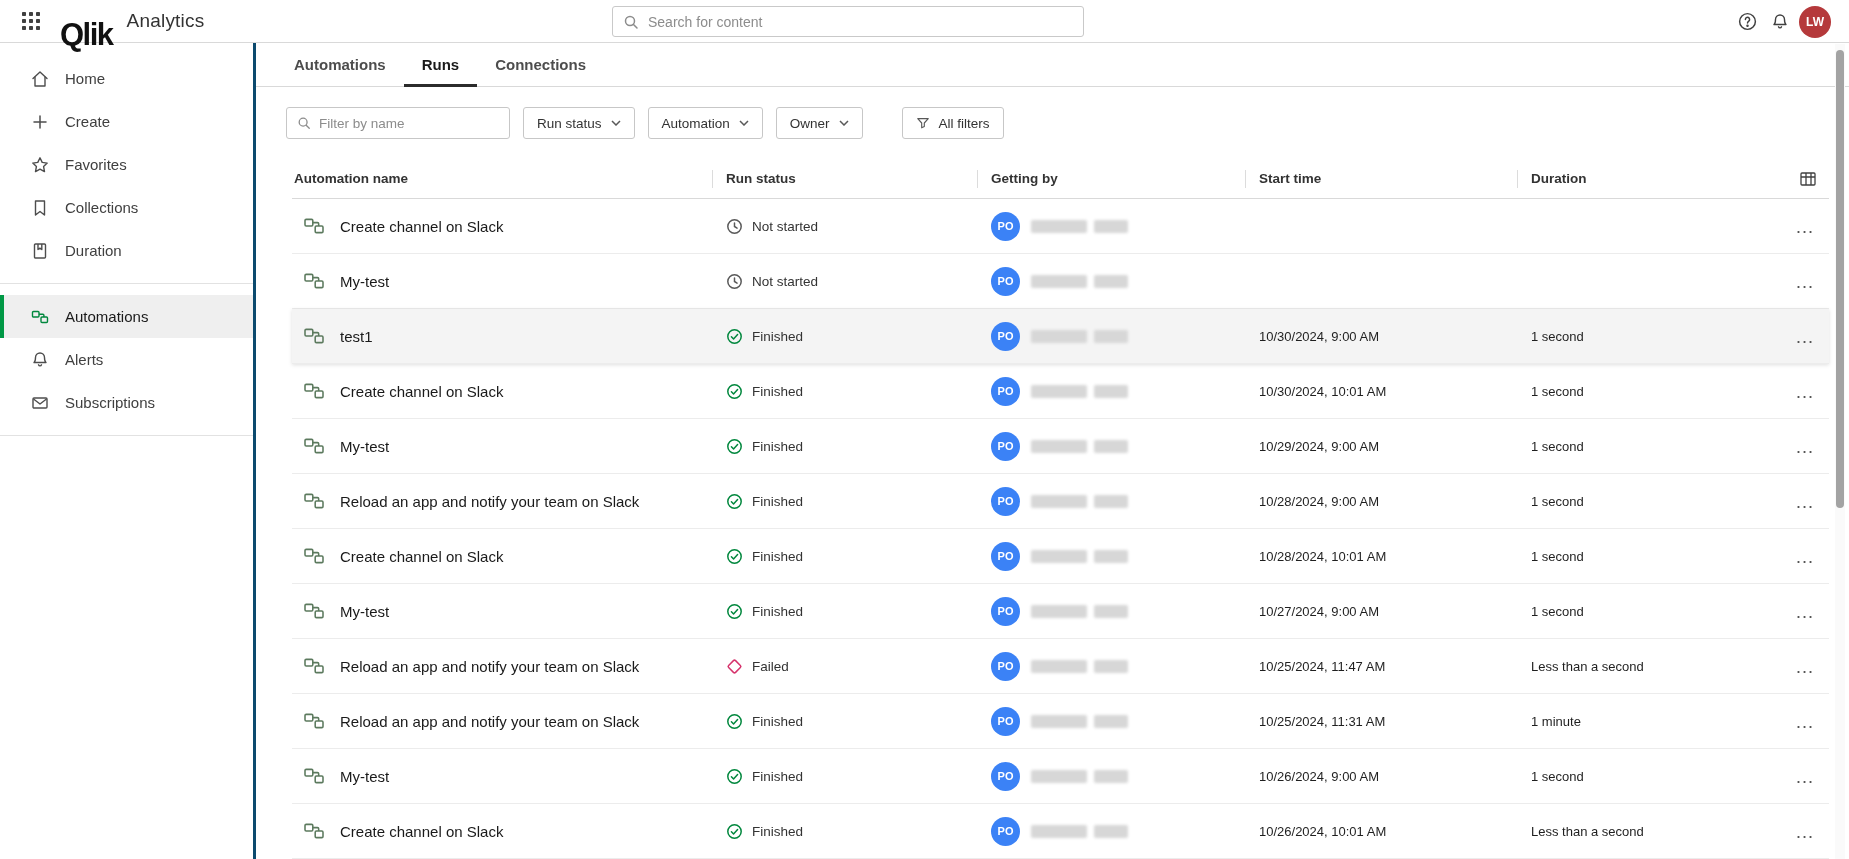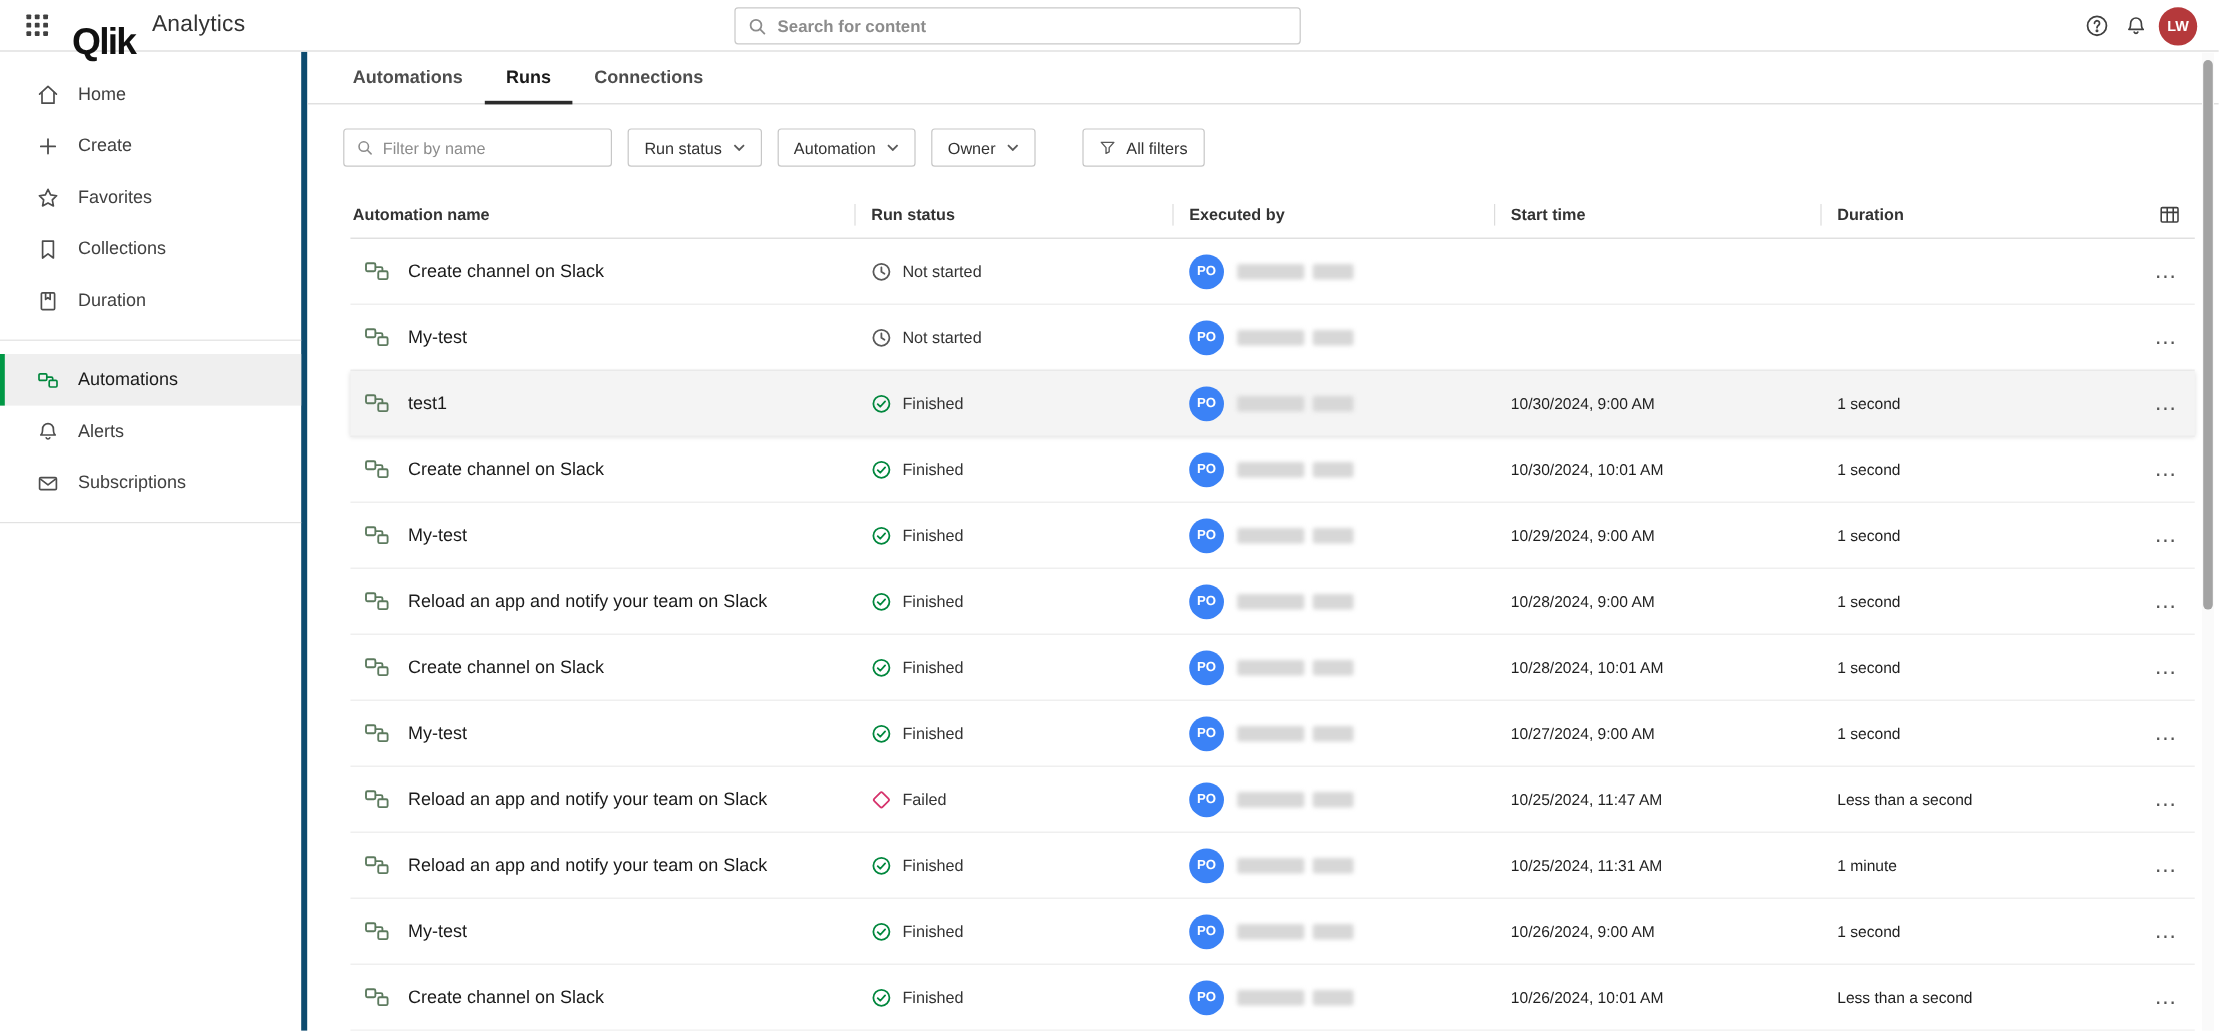--- a/index.html
+++ b/index.html
@@ -10,35 +10,35 @@
   .topbar { height: 43px; display: flex; align-items: center; padding: 0 18px;
     border-bottom: 1px solid #d9d9d9; position: relative; background: #fff; }
   .launcher { width: 26px; height: 26px; display: flex; align-items: center; justify-content: center;
     margin-right: 16px; cursor: pointer; }
   .logo { font-weight: 800; font-size: 31px; letter-spacing: -1.5px; color: #111; margin-right: 14px; margin-top: 28px; }
   .product { font-size: 19px; color: #333; font-weight: 400; letter-spacing: .2px; }
   .searchbar { position: absolute; left: 612px; top: 6px; width: 472px; height: 31px;
     border: 1px solid #c9c9c9; border-radius: 3px; display: flex; align-items: center;
     padding: 0 10px; gap: 9px; background: #fff; }
   .searchbar input { border: 0; outline: 0; flex: 1; font-size: 14px; color: #a16207;
-    font-family: inherit; background: transparent; font-weight: bold; }
+    font-family: inherit; background: transparent; }
   .searchbar input::placeholder { color: #8c8c8c; }
   .topbar-right { position: absolute; right: 18px; top: 0; height: 43px;
     display: flex; align-items: center; gap: 5px; }
   .iconbtn { width: 28px; height: 28px; display: flex; align-items: center; justify-content: center;
     cursor: pointer; color: #404040; }
   .avatar { width: 32px; height: 32px; border-radius: 50%; background: #b5393b; color: #fff;
     font-size: 12px; font-weight: 700; display: flex; align-items: center; justify-content: center;
     cursor: pointer; }
 
   
   .shell { display: flex; height: 816px; }
 
   
-  .sidebar { width: 256px; border-right: 5px solid #0c4a6e; padding-top: 14px; background: #fff; flex-shrink: 0; }
+  .sidebar { width: 256px; border-right: 3px solid #0c4a6e; padding-top: 14px; background: #fff; flex-shrink: 0; }
   .side-item { display: flex; align-items: center; gap: 15px; height: 43px; padding-left: 30px;
     font-size: 15px; color: #404040; cursor: pointer; position: relative; }
   .side-item svg { flex-shrink: 0; }
   .side-item.active { background: #efefef; color: #1a1a1a; }
   .side-item.active::before { content: ''; position: absolute; left: 0; top: 0; bottom: 0;
     width: 4px; background: #009845; }
   .side-item.active .s-ic { color: #00873d; }
   .s-ic { color: #4d4d4d; display: flex; }
   .side-divider { height: 1px; background: #e2e2e2; margin: 11px 0; }
 
@@ -277,21 +277,21 @@
             </svg>
         </span>
         <span>All filters</span>
       </button>
     </div>
 
     <div class="table">
       <div class="thead">
         <div class="th">Automation name</div>
         <div class="th">Run status</div>
-        <div class="th">Executed by</div>
+        <div class="th">Getting by</div>
         <div class="th">Start time</div>
         <div class="th">Duration</div>
         <div class="th th-actions">
           <svg width="18" height="18" viewBox="0 0 18 18" fill="none" stroke="#404040" stroke-width="1.3">
               <rect x="2" y="3" width="14" height="12" rx="1"></rect>
               <path d="M2 7h14M7 3v12M12 3v12"></path>
             </svg>
         </div>
       </div>
       <div>

